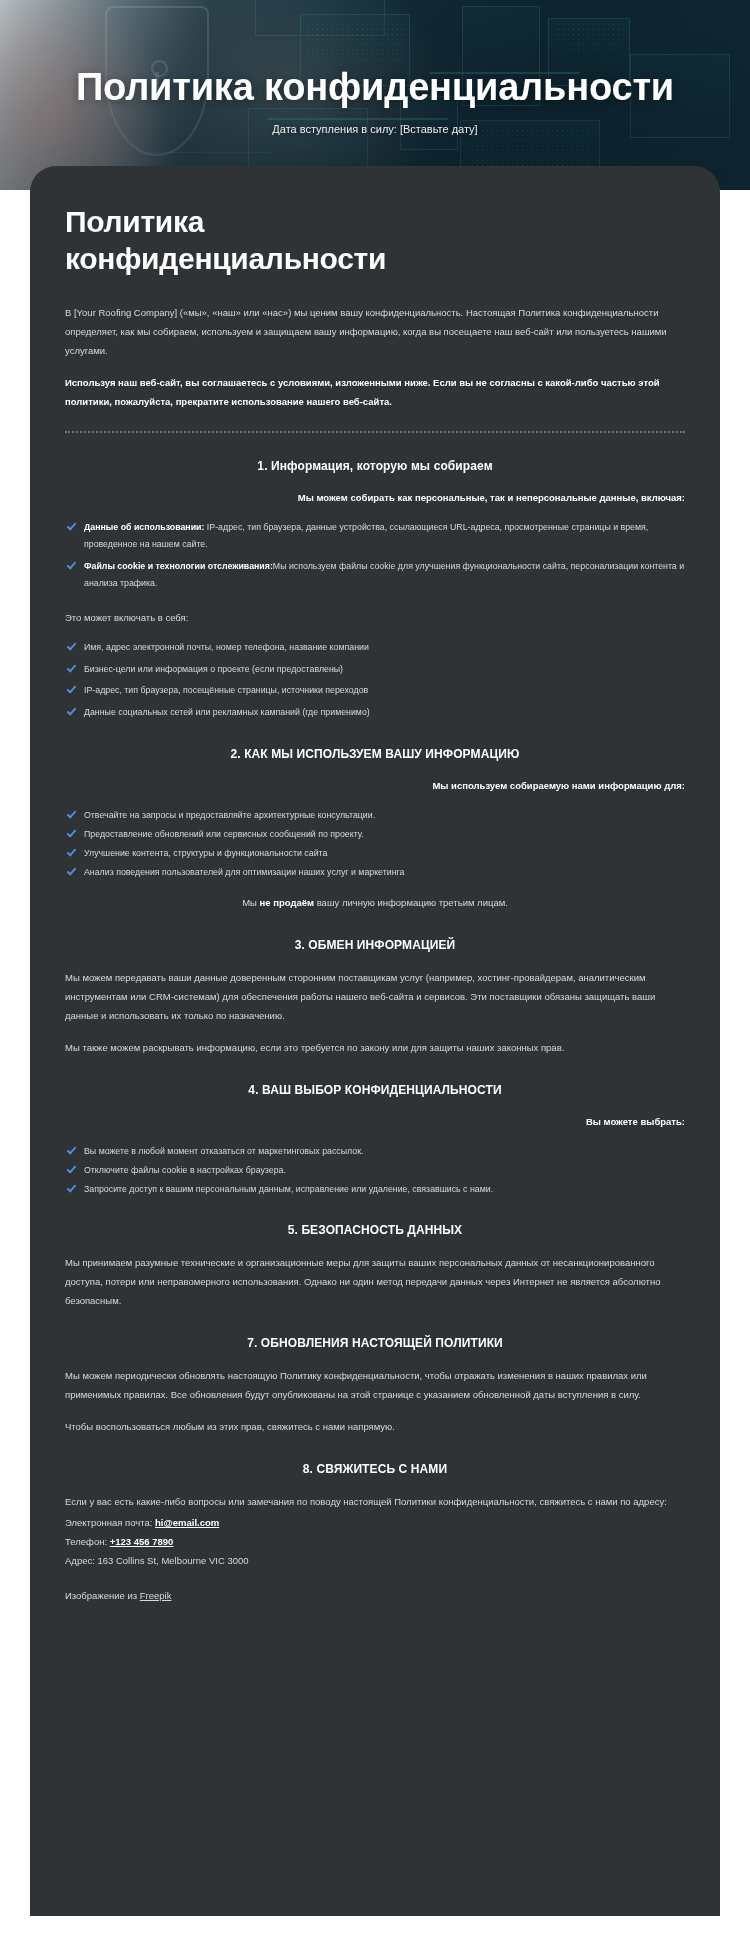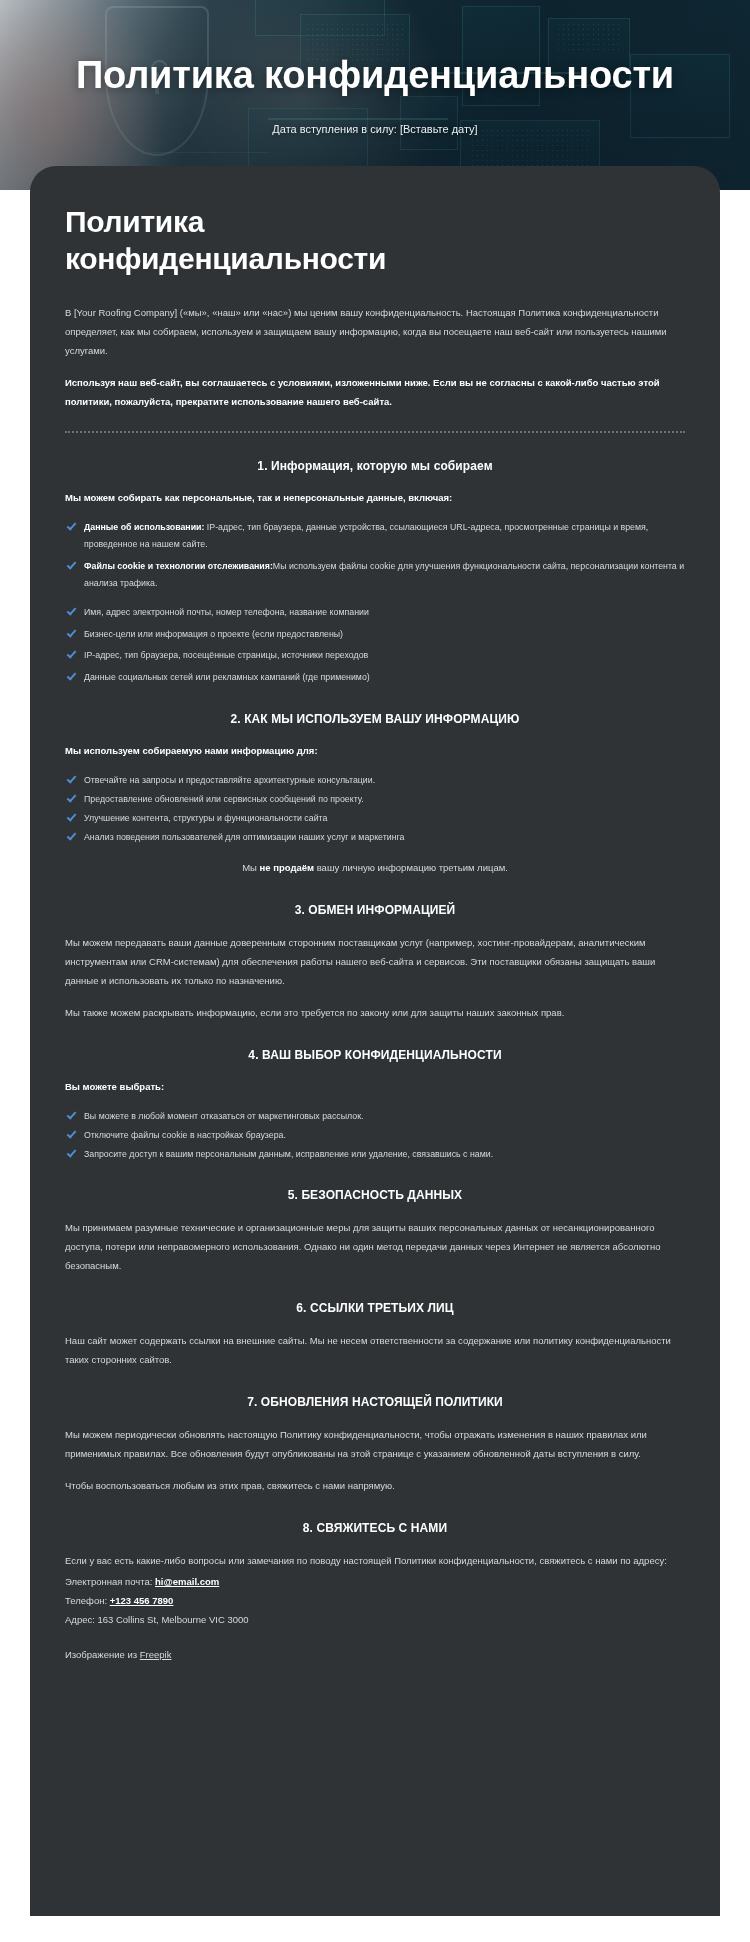--- a/index.html
+++ b/index.html
@@ -81,21 +81,21 @@
     font-weight:bold;
     letter-spacing:-0.2px;
     line-height:1.1;
     text-align:center;
     margin:0 0 14px 0;
     text-shadow: 0 2px 10px rgba(0,0,0,0.38);
   }
   .hero-sub {
     color:#eceff1;
     font-size:11px;
-    margin:12px;
+    margin:0;
     text-shadow: 0 1px 5px rgba(0,0,0,0.45);
   }
 
   
   .card {
     position:relative;
     margin: -24px 30px 0 30px;
     background:#2f3336;
     border-radius: 26px 26px 0 0;
     padding: 38px 35px 44px 35px;
@@ -137,20 +137,21 @@
     text-align:center;
   }
   .sec-block { margin-bottom: 26px; }
 
   .lead {
     color:#ffffff;
     font-size:9.5px;
     font-weight:bold;
     line-height:1.9;
     margin: 16px 0 12px 0;
+    text-align: right;
   }
 
   ul.checks { list-style:none; margin:0 0 12px 0; padding:0; }
   ul.checks li {
     position:relative;
     padding-left: 19px;
     color:#d7dadc;
     font-size:8.8px;
     line-height:1.92;
     margin-bottom: 2px;
@@ -236,20 +237,21 @@
       <li>
         <span class="tick"></span>
         <b>Данные об использовании:</b><span> IP-адрес, тип браузера, данные устройства, ссылающиеся URL-адреса, просмотренные страницы и время, проведенное на нашем сайте.</span>
       </li>
       <li>
         <span class="tick"></span>
         <b>Файлы cookie и технологии отслеживания:</b><span>Мы используем файлы cookie для улучшения функциональности сайта, персонализации контента и анализа трафика.</span>
       </li>
     </ul>
 
+    <p class="body" style="margin-top:16px;margin-bottom:12px;">Это может включать в себя:</p>
     <ul class="checks spread">
       <li><span class="tick"></span><span>Имя, адрес электронной почты, номер телефона, название компании</span></li>
       <li><span class="tick"></span><span>Бизнес-цели или информация о проекте (если предоставлены)</span></li>
       <li><span class="tick"></span><span>IP-адрес, тип браузера, посещённые страницы, источники переходов</span></li>
       <li><span class="tick"></span><span>Данные социальных сетей или рекламных кампаний (где применимо)</span></li>
     </ul>
   </section>
 
   <section class="sec-block">
     <h2 class="sec">2. КАК МЫ ИСПОЛЬЗУЕМ ВАШУ ИНФОРМАЦИЮ</h2>
@@ -277,24 +279,20 @@
       <li><span class="tick"></span><span>Отключите файлы cookie в настройках браузера.</span></li>
       <li><span class="tick"></span><span>Запросите доступ к вашим персональным данным, исправление или удаление, связавшись с нами.</span></li>
     </ul>
   </section>
 
   <section class="sec-block">
     <h2 class="sec">5. БЕЗОПАСНОСТЬ ДАННЫХ</h2>
     <p class="body">Мы принимаем разумные технические и организационные меры для защиты ваших персональных данных от несанкционированного доступа, потери или неправомерного использования. Однако ни один метод передачи данных через Интернет не является абсолютно безопасным.</p>
   </section>
 
-  <section class="sec-block">
-    <h2 class="sec">6. ССЫЛКИ ТРЕТЬИХ ЛИЦ</h2>
-    <p class="body">Наш сайт может содержать ссылки на внешние сайты. Мы не несем ответственности за содержание или политику конфиденциальности таких сторонних сайтов.</p>
-  </section>
 
   <section class="sec-block">
     <h2 class="sec">7. ОБНОВЛЕНИЯ НАСТОЯЩЕЙ ПОЛИТИКИ</h2>
     <p class="body">Мы можем периодически обновлять настоящую Политику конфиденциальности, чтобы отражать изменения в наших правилах или применимых правилах. Все обновления будут опубликованы на этой странице с указанием обновленной даты вступления в силу.</p>
     <p class="body">Чтобы воспользоваться любым из этих прав, свяжитесь с нами напрямую.</p>
   </section>
 
   <section class="sec-block">
     <h2 class="sec">8. СВЯЖИТЕСЬ С НАМИ</h2>
     <p class="body" style="margin-bottom:2px;">Если у вас есть какие-либо вопросы или замечания по поводу настоящей Политики конфиденциальности, свяжитесь с нами по адресу:</p>

